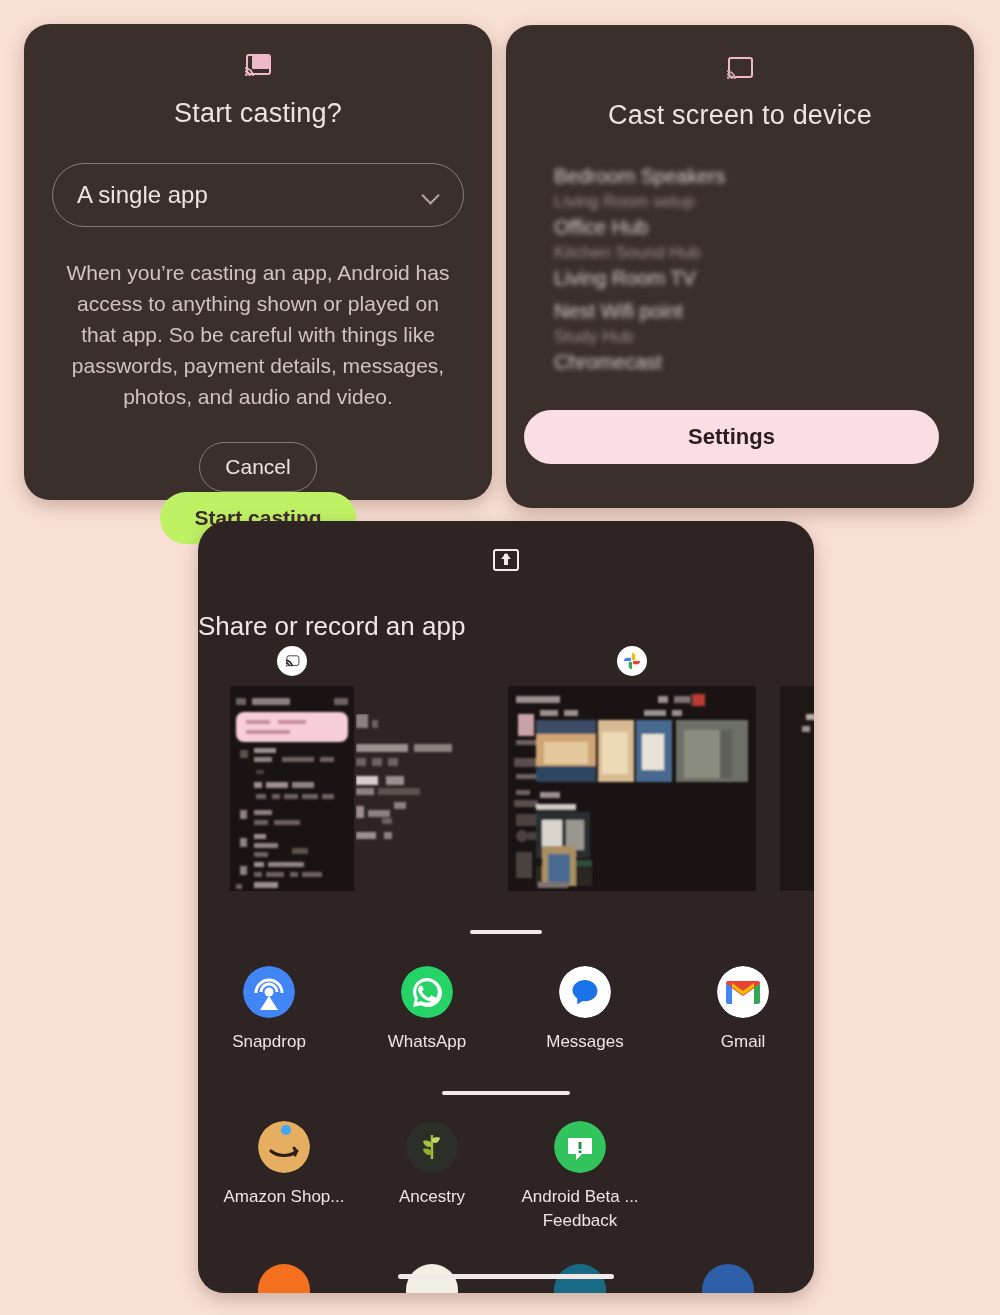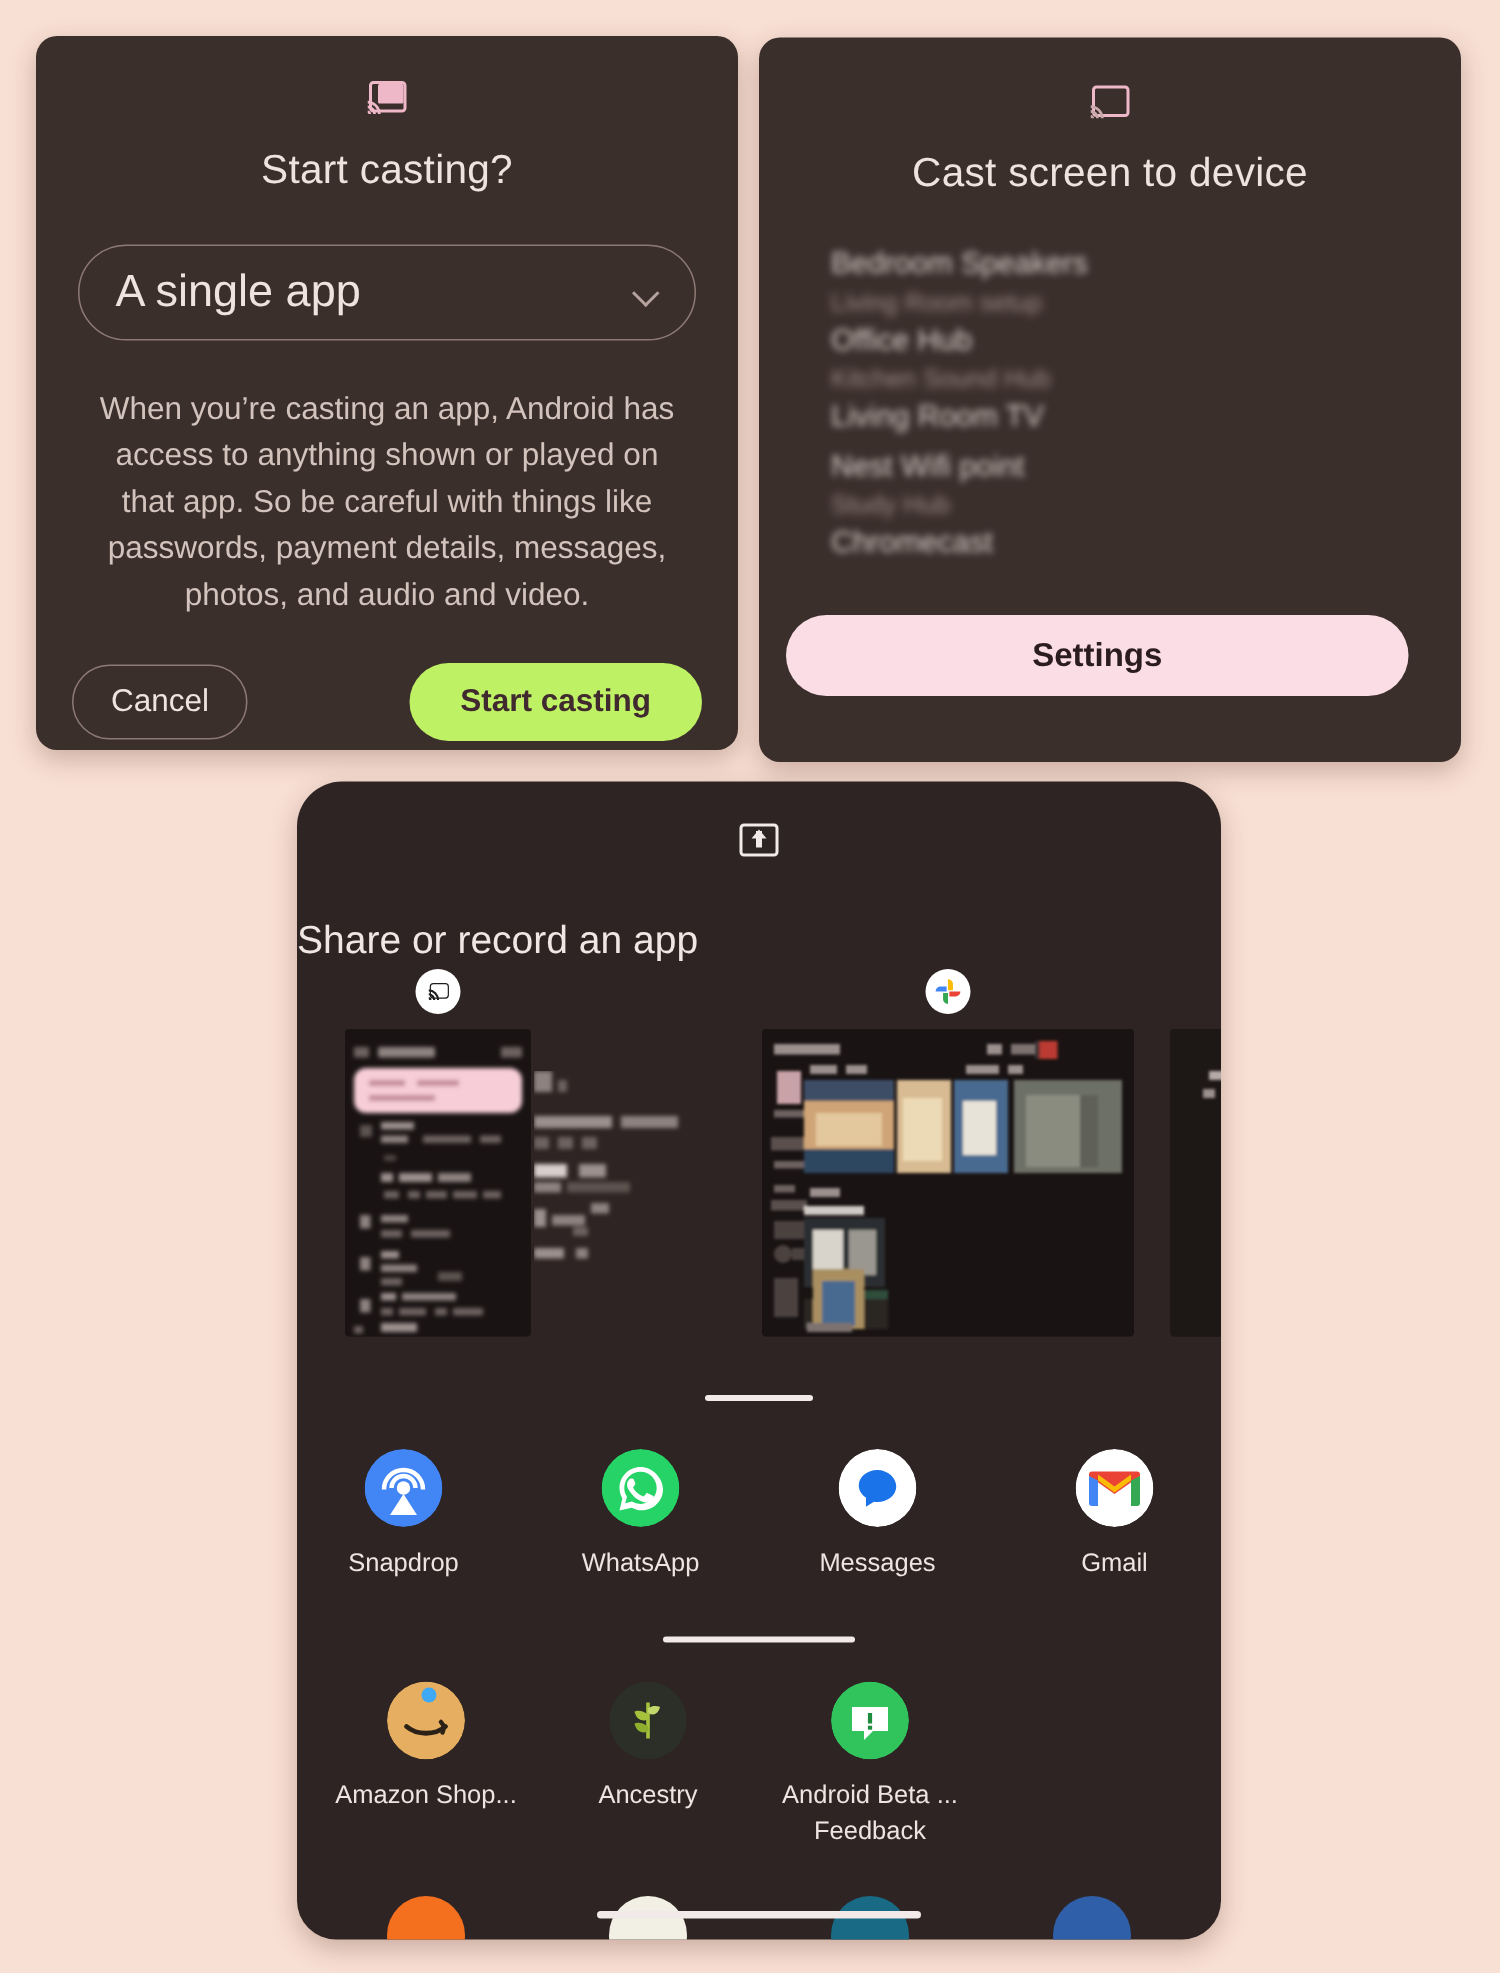--- a/index.html
+++ b/index.html
@@ -8,21 +8,21 @@
     background: #f9e0d4;
     font-family: "Liberation Sans", sans-serif;
     overflow: hidden;
   }
   #stage { position: relative; width: 1000px; height: 1315px; }
 
   
   .card {
     position: absolute;
     background: #3b2f2c;
-    border-radius: 14px;
+    border-radius: 26px;
     box-shadow: 0 6px 18px rgba(80,40,30,.28);
   }
 
   
   #dlg-cast-app { left: 24px; top: 24px; width: 468px; height: 476px; }
   .icon-top { display:flex; justify-content:center; }
   .cast-filled, .cast-outline {
     width: 26px; height: 22px; position: relative; display:block;
   }
   .cast-filled::before, .cast-outline::before {
@@ -37,35 +37,35 @@
     position:absolute; left:0; bottom:0; width:12px; height:12px;
   }
   .dlg-title {
     text-align:center; color:#efe3df; font-size:27px; font-weight:400;
     letter-spacing:.2px;
   }
   .select-box {
     margin: 0 auto; width: 412px; height: 64px;
     border: 1px solid #8d7a74; border-radius: 32px;
     display:flex; align-items:center; padding: 0 24px;
-    color:#efe3df; font-size:30px;
+    color:#efe3df; font-size:24px;
   }
   .select-value { flex:1; }
   .chev { width:16px; height:16px; position:relative; }
   .chev::before {
     content:""; position:absolute; left:1px; top:2px;
     width:11px; height:11px;
     border-right:2px solid #b6a39d; border-bottom:2px solid #b6a39d;
     transform: rotate(45deg);
   }
   .dlg-body {
     color:#d3c3bd; font-size:21px; line-height:31px; text-align:center;
     padding: 0 34px;
   }
-  .btn-row { display:flex; align-items:center; justify-content:space-between; padding: 0 24px; }
+  .btn-row { display:flex; align-items:center; justify-content:space-between; padding: 0 24px; flex-direction: column; }
   .btn-outline {
     border:1px solid #8d7a74; border-radius:26px;
     color:#efe3df; font-size:21px; padding:12px 25px; background:none;
     font-family:"Liberation Sans", sans-serif; cursor:pointer;
   }
   .btn-filled {
     background:#bef264; border:none; border-radius:26px;
     color:#402a30; font-size:21px; font-weight:700; padding:14px 34px;
     font-family:"Liberation Sans", sans-serif; cursor:pointer;
   }

